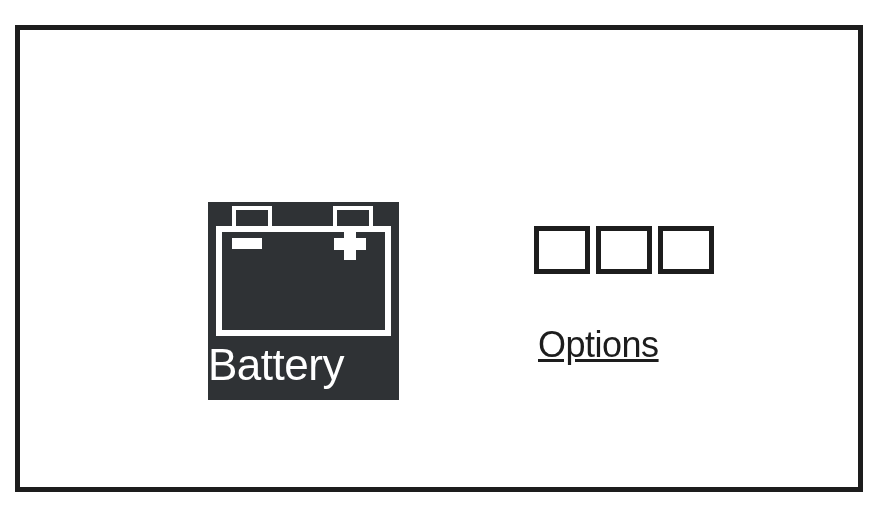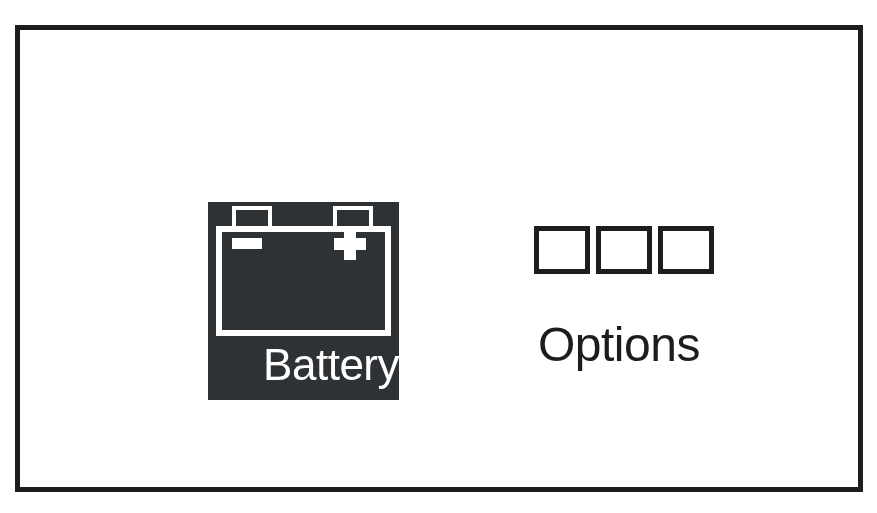--- a/index.html
+++ b/index.html
@@ -110,21 +110,21 @@
     height: 32px;
     background: #ffffff;
   }
 
   
   #battery-label {
     position: absolute;
     left: 0;
     right: 0;
     top: 138px;
-    text-align: right;
+    text-align: left;
     color: #ffffff;
     font-size: 44px;
     line-height: 50px;
     letter-spacing: -0.5px;
     white-space: nowrap;
   }
 
   
   #options-group {
     position: absolute;
@@ -150,24 +150,25 @@
   }
   .option-box:last-child {
     margin-right: 0;
   }
 
   #options-label {
     position: absolute;
     left: 4px;
     top: 92px;
     color: #1d1d1d;
-    font-size: 48px;
+    font-size: 36px;
     line-height: 54px;
     letter-spacing: -0.5px;
     white-space: nowrap;
+    text-decoration: underline;
   }
 </style>
 </head>
 <body>
 
 <div id="canvas">
 
   <div id="frame">
 
     <div id="battery-tile">

